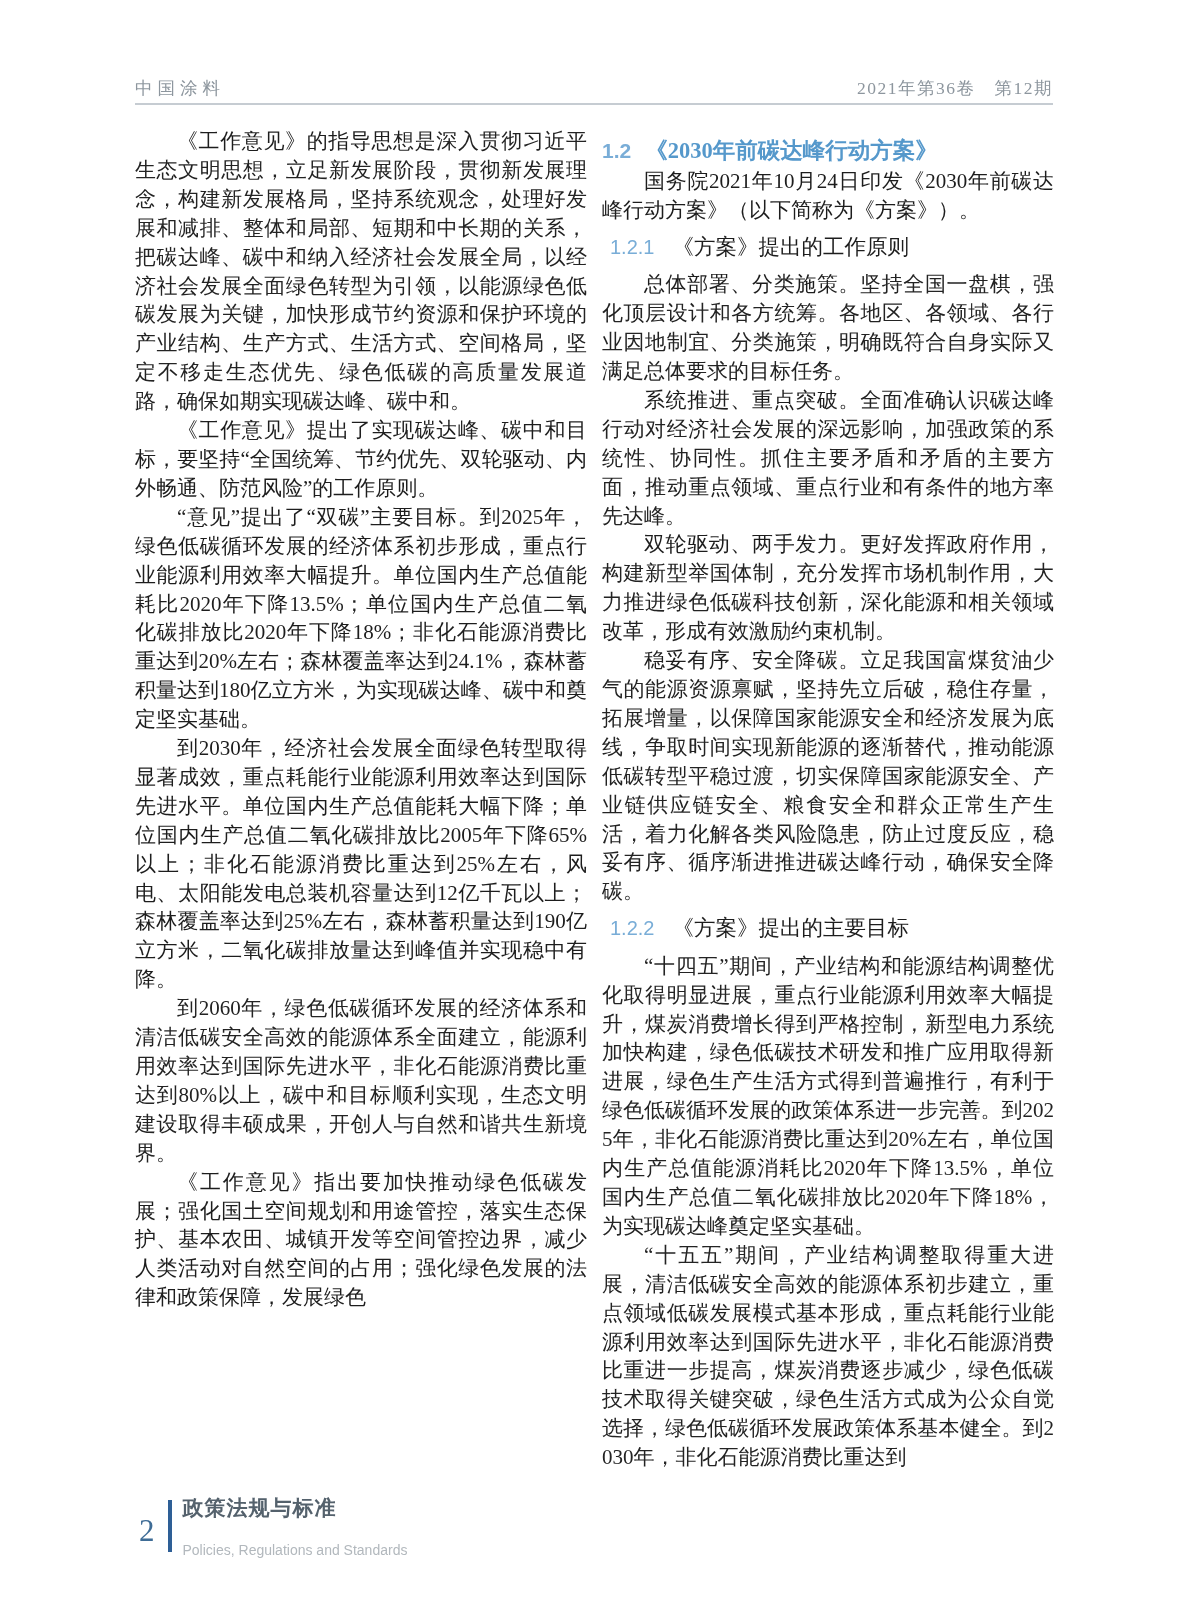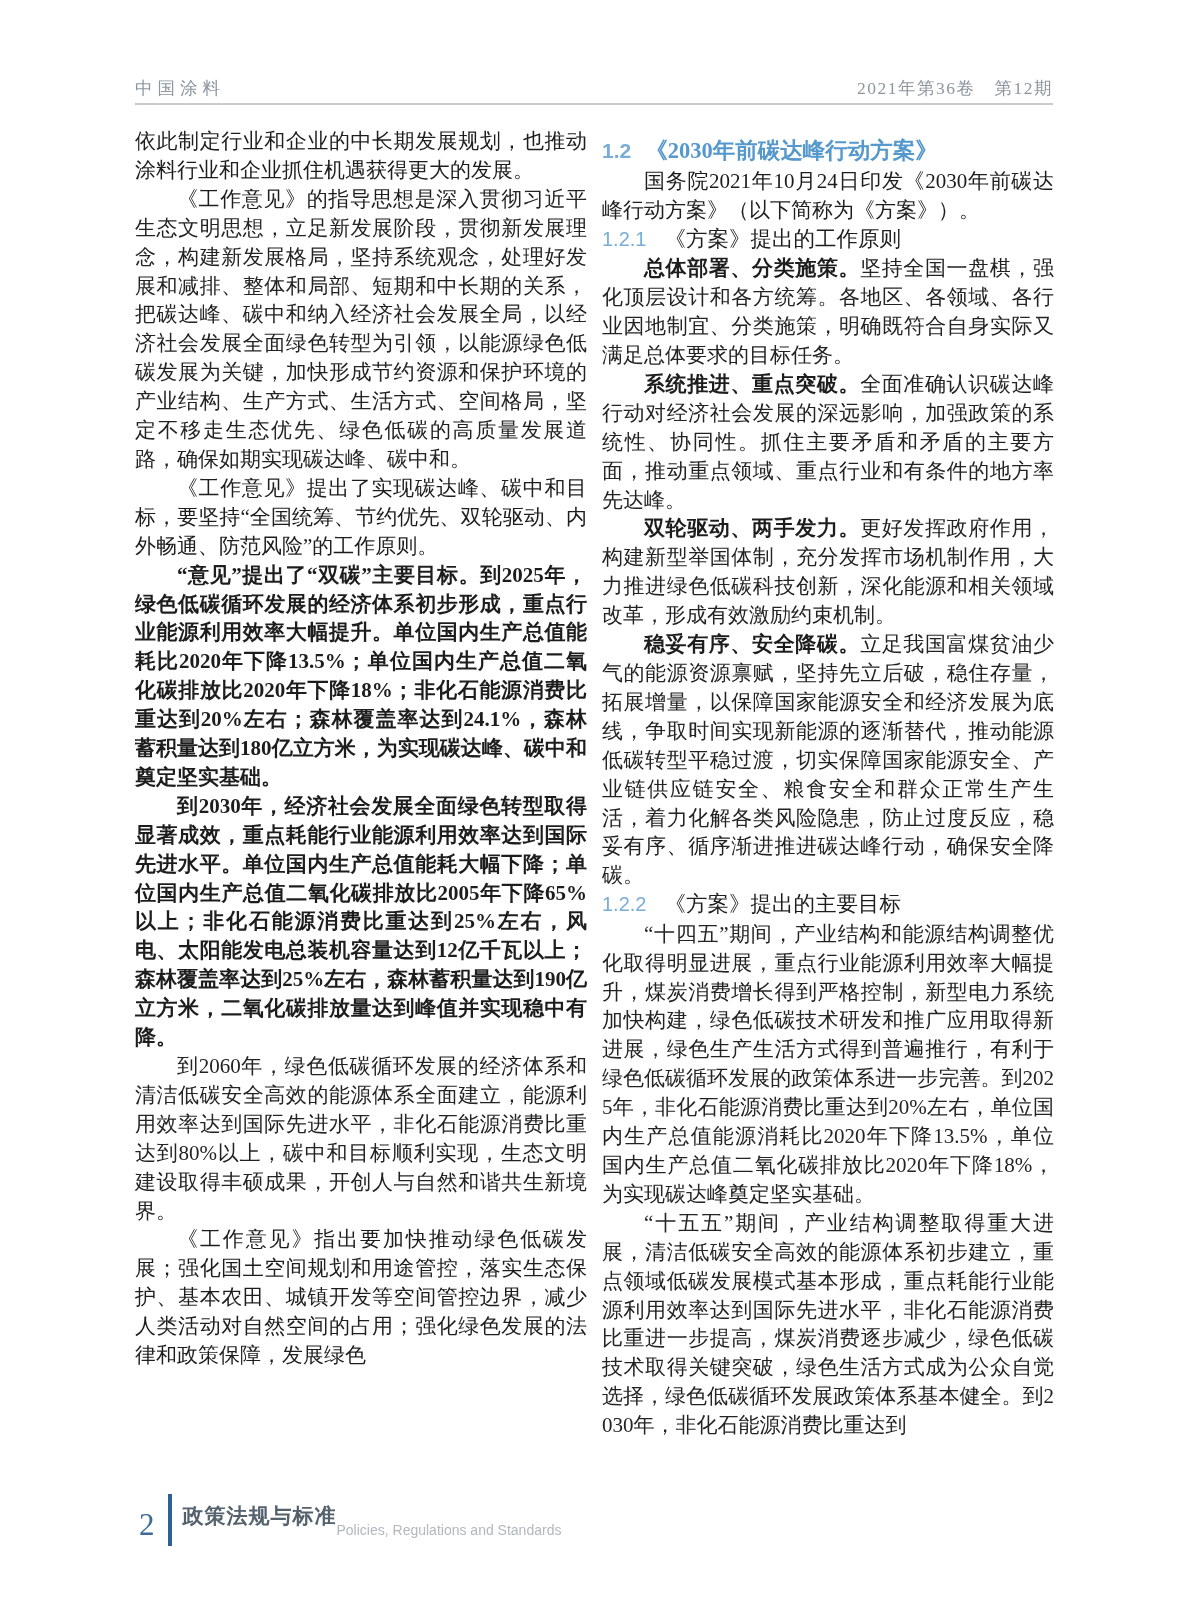--- a/index.html
+++ b/index.html
@@ -48,21 +48,21 @@
   .col { width: 452px; }
   p.para {
     margin: 0;
     font-size: 21px;
     line-height: 28.9px;
     text-align: justify;
     text-justify: inter-ideograph;
     word-break: break-all;
   }
   p.indent { text-indent: 2em; }
-  .seg-bold { font-weight: bold; }
+  .seg-bold { font-weight: normal; }
   .seg-kai  { color: #232323; }
   .seg-song { color: #1d1d1d; }
   
   .h2 {
     font-size: 22.5px;
     line-height: 31px;
     margin: 8px 0 1px 0;
     font-weight: bold;
     color: var(--heading-blue, #5598cb);
     text-align: left;
@@ -70,21 +70,21 @@
   .h2 .hnum {
     font-family: "Liberation Sans", sans-serif;
     font-size: 21px;
     color: var(--heading-num-blue, #79add7);
     margin-right: 14px;
     font-weight: bold;
   }
   .h3 {
     font-size: 21.5px;
     line-height: 29.5px;
-    margin: 0;
+    margin: 8px;
     font-weight: normal;
     color: #1d1d1d;
     text-align: left;
   }
   .h3 .hnum {
     font-family: "Liberation Sans", sans-serif;
     font-size: 20px;
     color: var(--heading-num-blue, #79add7);
     margin-right: 18px;
   }
@@ -102,21 +102,21 @@
     margin-right: 13px;
     margin-top: 10px;
     font-family: "Liberation Serif", serif;
   }
   .footer-bar {
     width: 4px;
     height: 52px;
     background: var(--footer-bar-blue, #2e5f96);
     margin-right: 11px;
   }
-  .footer-labels { display: flex; justify-content: center; }
+  .footer-labels { display: flex; flex-direction: column; justify-content: center; }
   .footer-cn {
     font-family: "Liberation Sans", "DejaVu Sans", sans-serif;
     font-size: 21px;
     font-weight: bold;
     color: var(--footer-cn-gray, #54616c);
     letter-spacing: 1px;
   }
   .footer-en {
     font-family: "Liberation Sans", "DejaVu Sans", sans-serif;
     font-size: 14px;
@@ -128,21 +128,20 @@
 <body>
 
 <div class="page-header">
   <span class="journal-name">中国涂料</span>
   <span class="issue-info">2021年第36卷　第12期</span>
 </div>
 <div class="header-rule"></div>
 
 <div class="columns">
   <div class="col" id="col-left">
-      <p class="para"><span class="seg-song">依此制定行业和企业的中长期发展规划，也推动涂料行业和企业抓住机遇获得更大的发展。</span></p>
       <p class="para indent"><span class="seg-song">《工作意见》的指导思想是</span><span class="seg-kai">深入贯彻习近平生态文明思想，立足新发展阶段，贯彻新发展理念，构建新发展格局，坚持系统观念，处理好发展和减排、整体和局部、短期和中长期的关系，把碳达峰、碳中和纳入经济社会发展全局，以经济社会发展全面绿色转型为引领，以能源绿色低碳发展为关键，加快形成节约资源和保护环境的产业结构、生产方式、生活方式、空间格局，坚定不移走生态优先、绿色低碳的高质量发展道路，确保如期实现碳达峰、碳中和。</span></p>
       <p class="para indent"><span class="seg-song">《工作意见》提出了实现碳达峰、碳中和目标，要坚持“全国统筹、节约优先、双轮驱动、内外畅通、防范风险”的工作原则。</span></p>
       <p class="para indent"><span class="seg-bold seg-song">“意见”提出了“双碳”主要目标。到2025年，绿色低碳循环发展的经济体系初步形成，重点行业能源利用效率大幅提升。单位国内生产总值能耗比2020年下降13.5%；单位国内生产总值二氧化碳排放比2020年下降18%；非化石能源消费比重达到20%左右；森林覆盖率达到24.1%，森林蓄积量达到180亿立方米，为实现碳达峰、碳中和奠定坚实基础。</span></p>
       <p class="para indent"><span class="seg-bold seg-song">到2030年，经济社会发展全面绿色转型取得显著成效，重点耗能行业能源利用效率达到国际先进水平。单位国内生产总值能耗大幅下降；单位国内生产总值二氧化碳排放比2005年下降65%以上；非化石能源消费比重达到25%左右，风电、太阳能发电总装机容量达到12亿千瓦以上；森林覆盖率达到25%左右，森林蓄积量达到190亿立方米，二氧化碳排放量达到峰值并实现稳中有降。</span></p>
       <p class="para indent"><span class="seg-kai">到2060年，绿色低碳循环发展的经济体系和清洁低碳安全高效的能源体系全面建立，能源利用效率达到国际先进水平，非化石能源消费比重达到80%以上，碳中和目标顺利实现，生态文明建设取得丰硕成果，开创人与自然和谐共生新境界。</span></p>
       <p class="para indent"><span class="seg-song">《工作意见》指出要加快推动绿色低碳发展；强化国土空间规划和用途管控，落实生态保护、基本农田、城镇开发等空间管控边界，减少人类活动对自然空间的占用；强化绿色发展的法律和政策保障，发展绿色</span></p>
     </div>
   <div class="col" id="col-right">
       <div class="h2"><span class="hnum">1.2</span><span class="htitle">《2030年前碳达峰行动方案》</span></div>
       <p class="para indent"><span class="seg-song">国务院2021年10月24日印发《2030年前碳达峰行动方案》（以下简称为《方案》）。</span></p>

